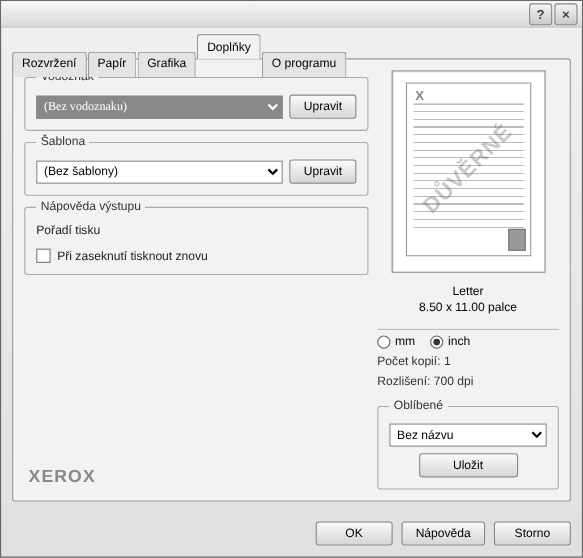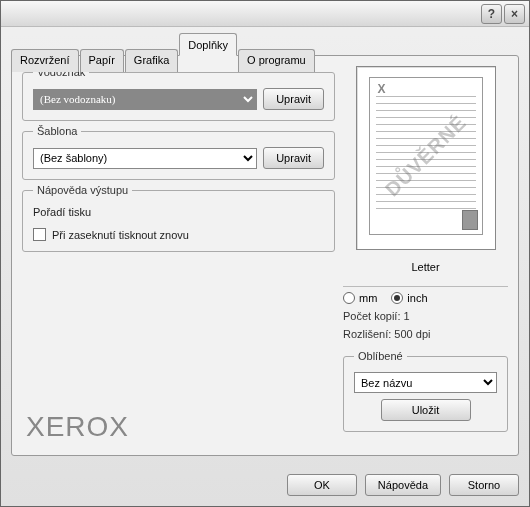--- a/index.html
+++ b/index.html
@@ -193,22 +193,22 @@
   .radio.sel::after {
     content: "";
     width: 6px; height: 6px;
     background: #333;
     border-radius: 50%;
   }
   .info-line { color: #333; }
 
   .logo {
     margin-top: auto;
-    font-size: 28px;
-    font-weight: 400;
+    font-size: 16px;
+    font-weight: 700;
     letter-spacing: 1px;
     color: #888;
     padding-left: 4px;
     padding-bottom: 2px;
   }
   .footer {
     display: flex;
     justify-content: flex-end;
     gap: 8px;
     padding: 8px 10px 10px 0;
@@ -280,35 +280,36 @@
           <div class="page">
             <div class="page-x">X</div>
             <div class="page-lines"></div>
             <div class="page-watermark">DŮVĚRNÉ</div>
             <div class="page-corner"></div>
           </div>
         </div>
 
         <div class="preview-caption">
           <div>Letter</div>
+          <div>8.50 x 11.00 palce</div>
         </div>
 
         <div class="radio-row">
           <span style="display:flex;align-items:center;gap:4px">
             <span class="radio"></span>
             <span>mm</span>
           </span>
           <span style="display:flex;align-items:center;gap:4px">
             <span class="radio sel"></span>
             <span>inch</span>
           </span>
         </div>
 
         <div class="info-line">Počet kopií: 1</div>
-        <div class="info-line">Rozlišení: 500 dpi</div>
+        <div class="info-line">Rozlišení: 700 dpi</div>
 
         <fieldset class="group" style="margin-top:4px">
           <legend>Oblíbené</legend>
           <select class="combo" style="width:100%;margin-bottom:6px">
             <option>Bez názvu</option>
           </select>
           <div style="text-align:center">
             <button class="btn" style="min-width:90px">Uložit</button>
           </div>
         </fieldset>

